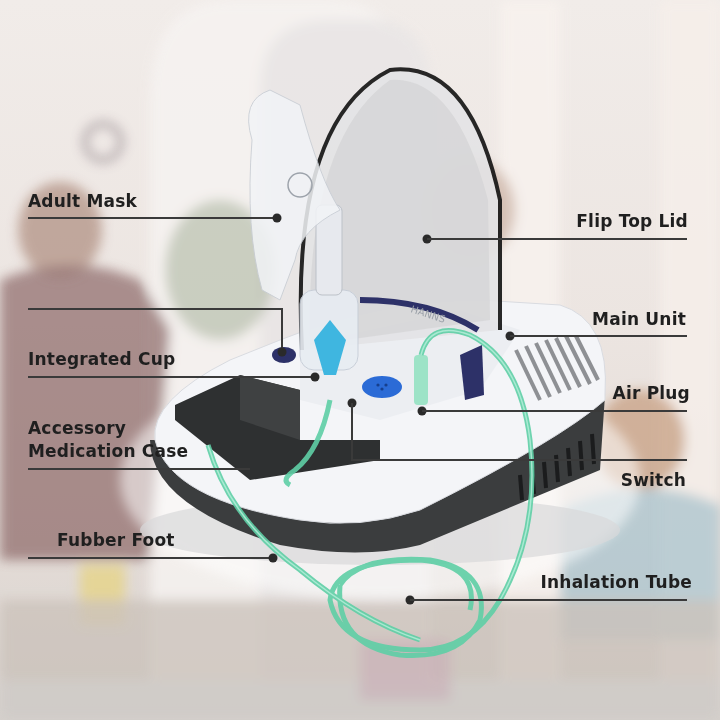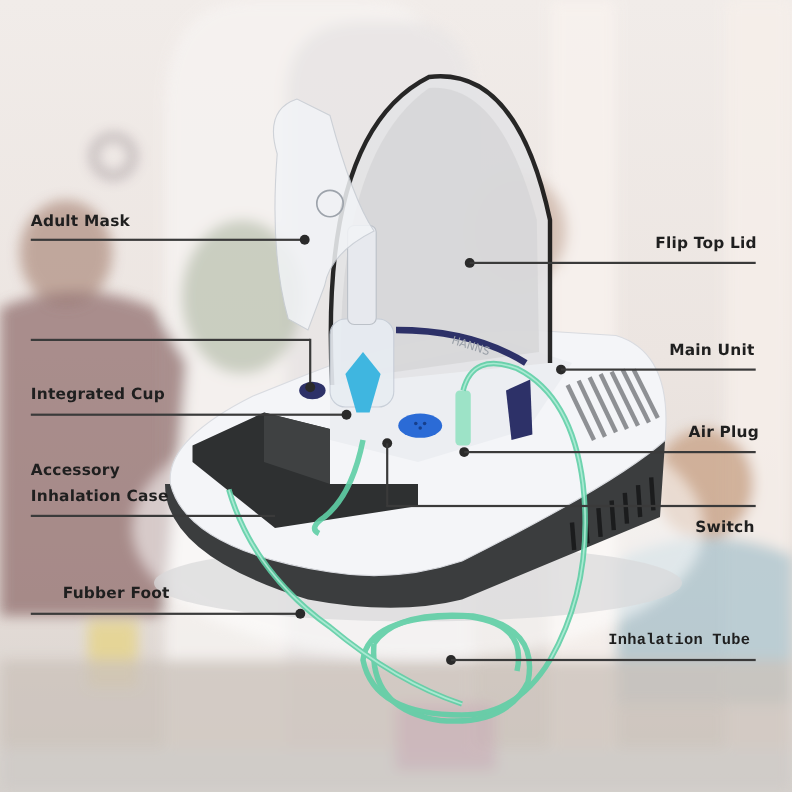--- a/index.html
+++ b/index.html
@@ -1,20 +1,20 @@
 <!DOCTYPE html>
 <html><head>
 <meta charset="utf-8">
 <style>
   html, body { margin: 0; padding: 0; }
   body { width: 720px; height: 720px; overflow: hidden; background: #efe9e6; font-family: "DejaVu Sans", sans-serif; }
   .stage { position: relative; width: 720px; height: 720px; overflow: hidden;
     background: linear-gradient(180deg, #f1ece9 0%, #ece5e1 45%, #e4dcd7 75%, #d6d1cd 100%); }
   .bg { position: absolute; inset: 0; }
-  .label { position: absolute; font-size: 14px; font-weight: bold; color: #1f1f1f; letter-spacing: 0.2px; line-height: 22px; white-space: nowrap; }
+  .label { position: absolute; font-size: 17px; font-weight: bold; color: #1f1f1f; letter-spacing: 0.2px; line-height: 22px; white-space: nowrap; }
   .label.right { }
   .line { position: absolute; background: #3a3a3a; height: 1.5px; }
   .vline { position: absolute; background: #3a3a3a; width: 1.5px; }
   .dot { position: absolute; width: 9px; height: 9px; border-radius: 50%; background: #2a2a2a; transform: translate(-50%, -50%); }
   svg.product { position: absolute; left: 0; top: 0; }
 </style>
 </head>
 <body>
 
 <div class="stage">
@@ -129,21 +129,21 @@
 
   <div class="line" style="left:28px; top:308px; width:254px;"></div>
   <div class="vline" style="left:281px; top:308px; height:44px;"></div>
   <div class="dot" style="left:282px; top:352px;"></div>
 
   <div class="label" style="left:28px; top:348px;">Integrated Cup</div>
   <div class="line" style="left:28px; top:376px; width:287px;"></div>
   <div class="dot" style="left:315px; top:377px;"></div>
 
   <div class="label" style="left:28px; top:417px;">Accessory</div>
-  <div class="label" style="left:28px; top:440px;">Inhalation Case</div>
+  <div class="label" style="left:28px; top:440px;">Medication Case</div>
   <div class="line" style="left:28px; top:468px; width:222px;"></div>
 
   <div class="label" style="left:28px; top:529px;margin-left:29px;">Fubber  Foot</div>
   <div class="line" style="left:28px; top:557px; width:245px;"></div>
   <div class="dot" style="left:273px; top:558px;"></div>
 
   <div class="label right" style="right:32px; top:210px;">Flip Top Lid</div>
   <div class="dot" style="left:427px; top:239px;"></div>
   <div class="line" style="left:427px; top:238px; width:260px;"></div>
 
@@ -153,17 +153,17 @@
 
   <div class="label right" style="right:30px; top:382px;">Air Plug</div>
   <div class="dot" style="left:422px; top:411px;"></div>
   <div class="line" style="left:422px; top:410px; width:265px;"></div>
 
   <div class="dot" style="left:352px; top:403px;"></div>
   <div class="vline" style="left:351px; top:403px; height:57px;"></div>
   <div class="line" style="left:351px; top:459px; width:336px;"></div>
   <div class="label right" style="right:34px; top:469px;">Switch</div>
 
-  <div class="label right" style="right:38px; top:571px;font-family:Liberation Mono, monospace;">Inhalation Tube</div>
+  <div class="label right" style="right:28px; top:571px;">Inhalation Tube</div>
   <div class="dot" style="left:410px; top:600px;"></div>
   <div class="line" style="left:410px; top:599px; width:277px;"></div>
 
 </div>
 
 </body></html>

